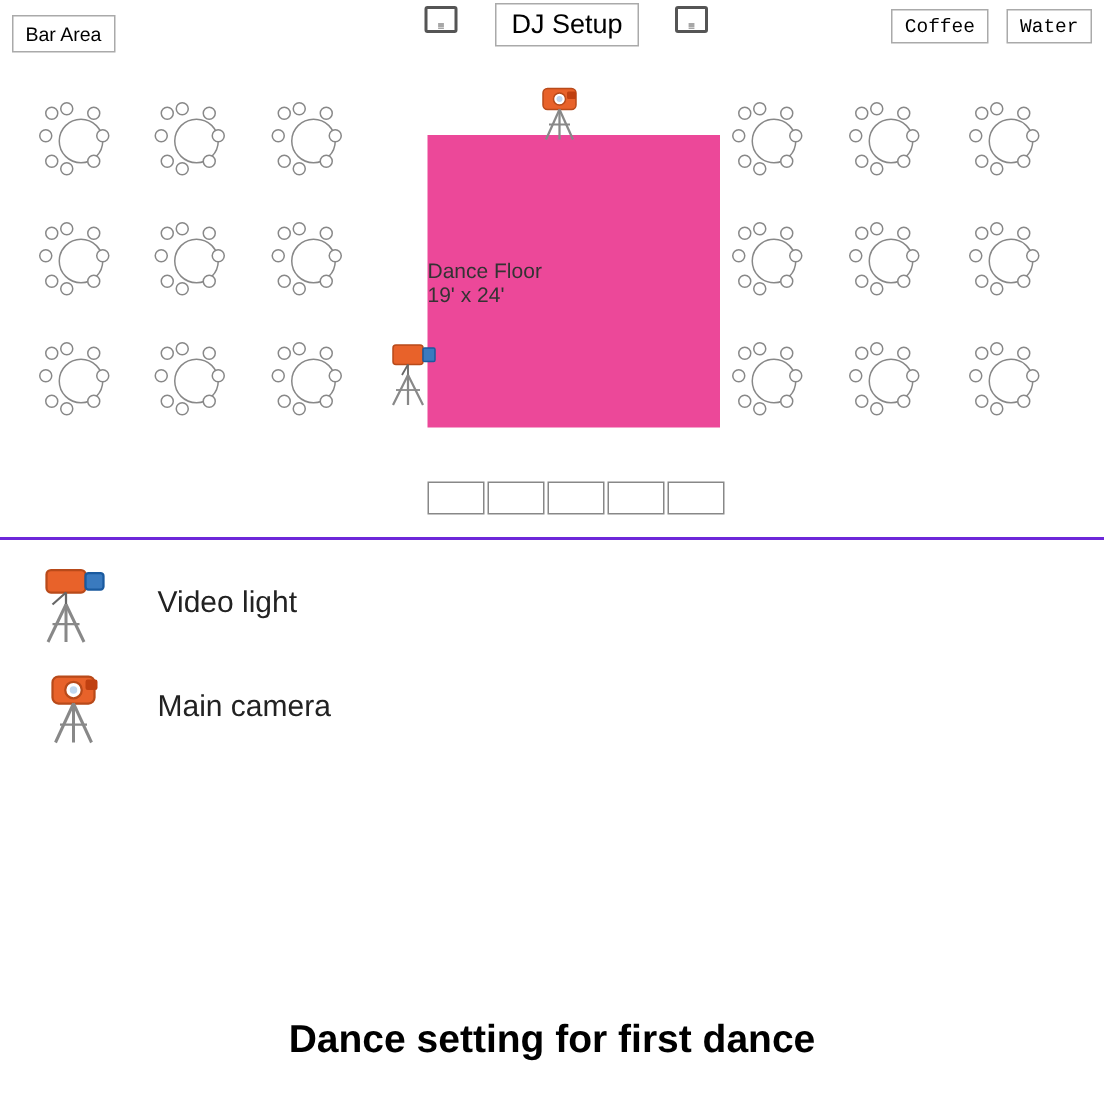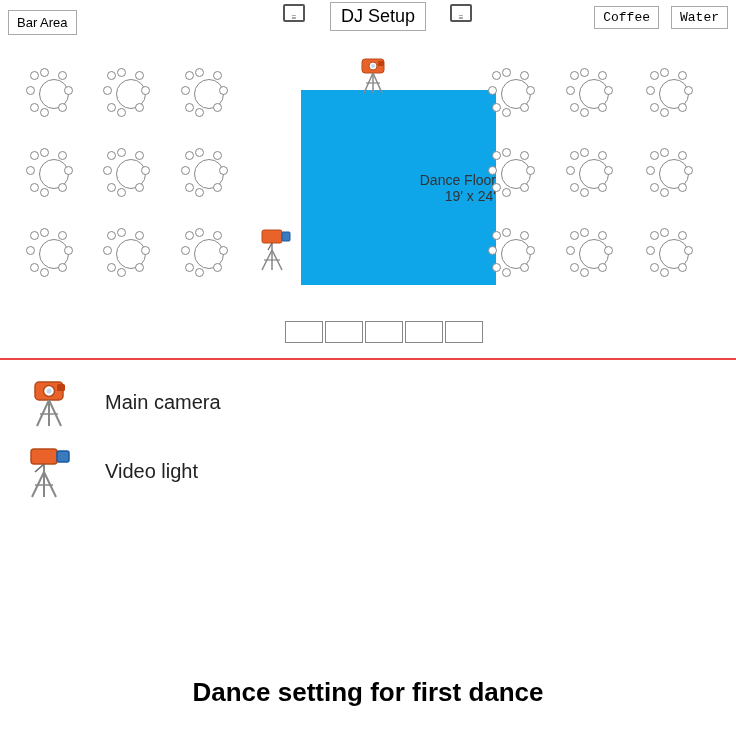--- a/index.html
+++ b/index.html
@@ -11,21 +11,21 @@
       overflow: hidden;
       position: relative;
     }
 
     
     #floorplan {
       position: relative;
       width: 736px;
       height: 360px;
       background: #fff;
-      border-bottom: 2px solid #ef4444;
+      border-bottom: 2px solid #6d28d9;
     }
 
     
     .bar-area {
       position: absolute;
       left: 8px; top: 10px;
       border: 1px solid #aaa;
       padding: 4px 8px;
       font-size: 13px;
       background: #fff;
@@ -70,27 +70,26 @@
       transform: translateX(-50%);
       font-size: 8px;
       color: #555;
     }
 
     
     .dance-floor {
       position: absolute;
       top: 90px; left: 285px;
       width: 195px; height: 195px;
-      background: #0ea5e9;
+      background: #ec4899;
       display: flex; flex-direction: column;
-      align-items: flex-end; justify-content: center;
+      align-items: flex-start; justify-content: center;
       font-size: 14px;
       color: #333;
       text-align: center;
-      margin-left: 16px;
     }
 
     
     .cake-label {
       position: absolute;
       top: 262px; left: 340px;
       border: 1px solid #aaa;
       padding: 2px 6px;
       font-size: 11px;
       background: #fff;
@@ -444,48 +443,48 @@
       <div class="chair" style="top:18px;left:-2px;"></div>
       <div class="chair" style="top:18px;left:36px;"></div>
       <div class="chair" style="top:35px;left:2px;"></div>
       <div class="chair" style="top:35px;left:30px;"></div>
       <div class="chair" style="top:40px;left:12px;"></div>
     </div>
 
 </div>
 
 <div id="legend">
+
+  <div class="legend-row">
+    <div class="legend-icon">
+      <svg width="52" height="54" viewBox="0 0 52 54">
+        <rect x="4" y="4" width="26" height="15" rx="3" fill="#E8622A" stroke="#b84a1a" stroke-width="1.5"></rect>
+        <rect x="30" y="6" width="12" height="11" rx="2" fill="#3a7abf" stroke="#1a5a9f" stroke-width="1.5"></rect>
+        <line x1="17" y1="19" x2="8" y2="27" stroke="#666" stroke-width="1.5"></line>
+        <line x1="17" y1="19" x2="17" y2="27" stroke="#666" stroke-width="1.5"></line>
+        <line x1="17" y1="27" x2="5" y2="52" stroke="#888" stroke-width="2"></line>
+        <line x1="17" y1="27" x2="17" y2="52" stroke="#888" stroke-width="2"></line>
+        <line x1="17" y1="27" x2="29" y2="52" stroke="#888" stroke-width="2"></line>
+        <line x1="8" y1="40" x2="26" y2="40" stroke="#888" stroke-width="1.5"></line>
+      </svg>
+    </div>
+    <span class="legend-label">Video light</span>
+  </div>
 
   <div class="legend-row">
     <div class="legend-icon">
       <svg width="52" height="54" viewBox="0 0 52 54">
         <rect x="8" y="6" width="28" height="18" rx="4" fill="#E8622A" stroke="#b84a1a" stroke-width="1.5"></rect>
         <circle cx="22" cy="15" r="5.5" fill="#fff" stroke="#b84a1a" stroke-width="1.5"></circle>
         <circle cx="22" cy="15" r="2.5" fill="#c0d8f0"></circle>
         <rect x="30" y="8" width="8" height="7" rx="1.5" fill="#c04010"></rect>
         <line x1="22" y1="24" x2="10" y2="50" stroke="#888" stroke-width="2"></line>
         <line x1="22" y1="24" x2="22" y2="50" stroke="#888" stroke-width="2"></line>
         <line x1="22" y1="24" x2="34" y2="50" stroke="#888" stroke-width="2"></line>
         <line x1="13" y1="38" x2="31" y2="38" stroke="#888" stroke-width="1.5"></line>
       </svg>
     </div>
     <span class="legend-label">Main camera</span>
   </div>
 
-  <div class="legend-row">
-    <div class="legend-icon">
-      <svg width="52" height="54" viewBox="0 0 52 54">
-        <rect x="4" y="4" width="26" height="15" rx="3" fill="#E8622A" stroke="#b84a1a" stroke-width="1.5"></rect>
-        <rect x="30" y="6" width="12" height="11" rx="2" fill="#3a7abf" stroke="#1a5a9f" stroke-width="1.5"></rect>
-        <line x1="17" y1="19" x2="8" y2="27" stroke="#666" stroke-width="1.5"></line>
-        <line x1="17" y1="19" x2="17" y2="27" stroke="#666" stroke-width="1.5"></line>
-        <line x1="17" y1="27" x2="5" y2="52" stroke="#888" stroke-width="2"></line>
-        <line x1="17" y1="27" x2="17" y2="52" stroke="#888" stroke-width="2"></line>
-        <line x1="17" y1="27" x2="29" y2="52" stroke="#888" stroke-width="2"></line>
-        <line x1="8" y1="40" x2="26" y2="40" stroke="#888" stroke-width="1.5"></line>
-      </svg>
-    </div>
-    <span class="legend-label">Video light</span>
-  </div>
-
 </div>
 
 <div id="bottom-title">Dance setting for first dance</div>
 
 </body></html>

